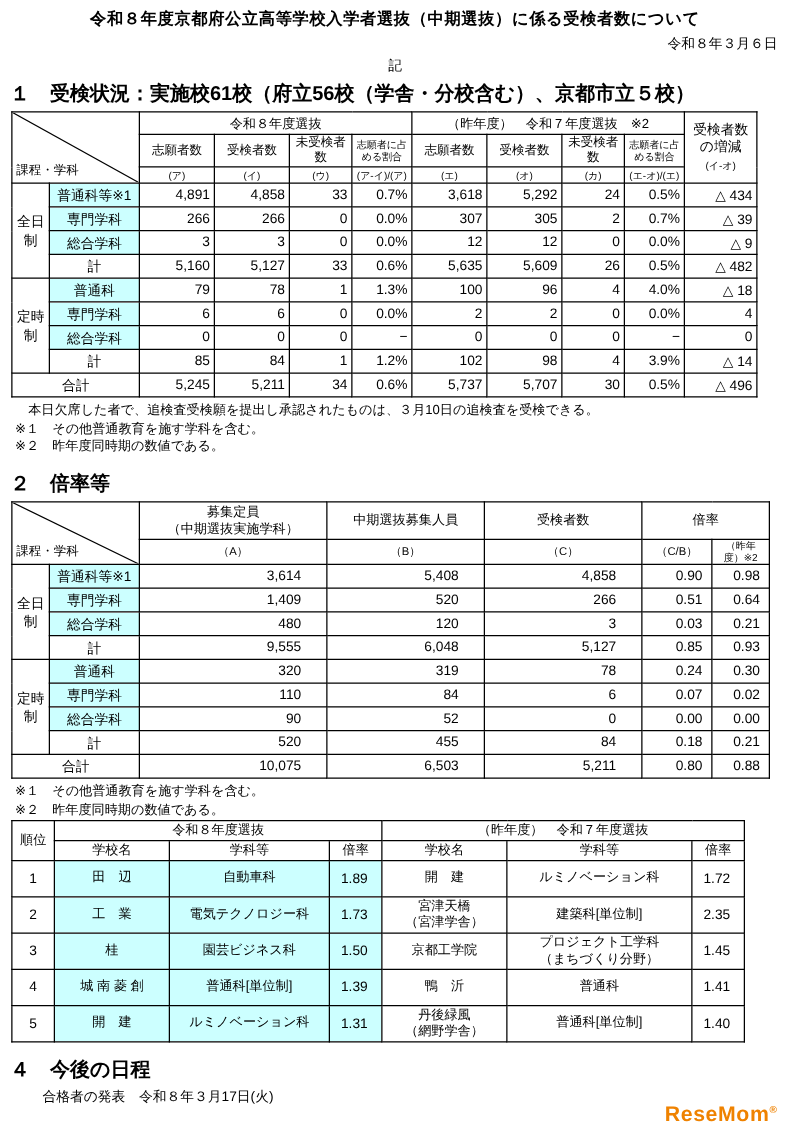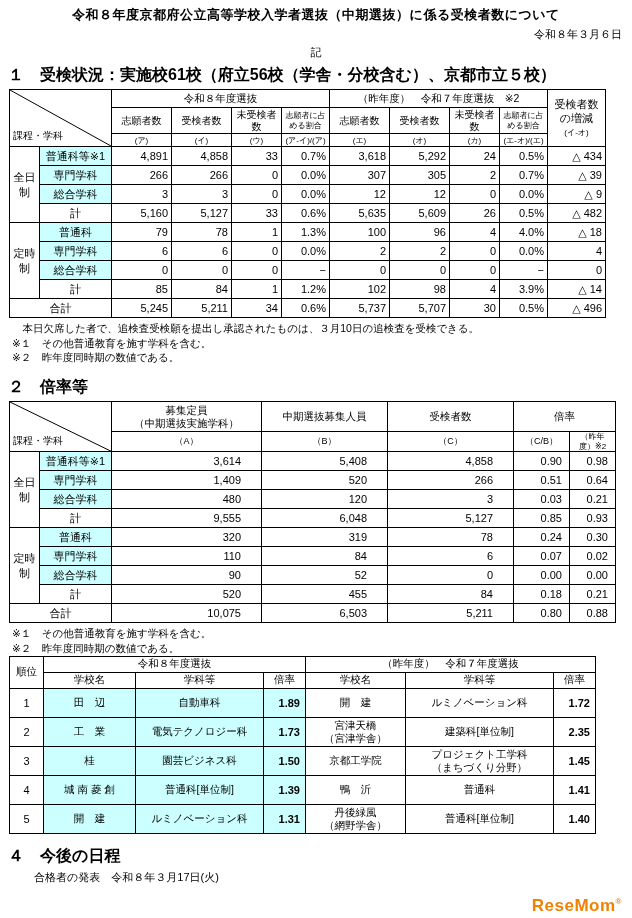--- a/index.html
+++ b/index.html
@@ -46,26 +46,26 @@
   .t2 tr.h1 th { font-size:10.5px; height:30px; line-height:1.2; }
   .t2 tr.h2 th { font-size:9px; height:15px; }
   .t2 td.numw { text-align:right; padding-right:20px; }
   .t2 td.rat  { text-align:right; padding-right:7px; }
 
   
   .t3 th { font-size:10.5px; height:16px; }
   .t3 td { height:29px; }
   .t3 .rank { text-align:center; }
   .t3 .school,.t3 .deptc { text-align:center; font-size:10.5px; white-space:pre-line; line-height:1.2; }
-  .t3 .rate { text-align:right; padding-right:5px;font-weight:bold; }
+  .t3 .rate { text-align:center; padding-right:5px; }
 
   .notes { font-size:10.5px; line-height:1.4; margin:3px 0 0 4px; }
   .s4-content { font-size:11px; margin:2px 0 0 26px; }
 
-  .logo { position:absolute; right:10px; bottom:2px; font-size:17px; font-weight:bold; color:#ef8200; letter-spacing:.5px; }
+  .logo { position:absolute; right:10px; bottom:16px; font-size:17px; font-weight:bold; color:#ef8200; letter-spacing:.5px; }
   .logo .logo-mark { font-size:8px; vertical-align:super; color:#ef8200; }
 </style>
 </head>
 <body>
 
 <div class="page">
 
   <div class="title">令和８年度京都府公立高等学校入学者選抜（中期選抜）に係る受検者数について</div>
   <div class="date">令和８年３月６日</div>
   <div class="ki">記</div>

